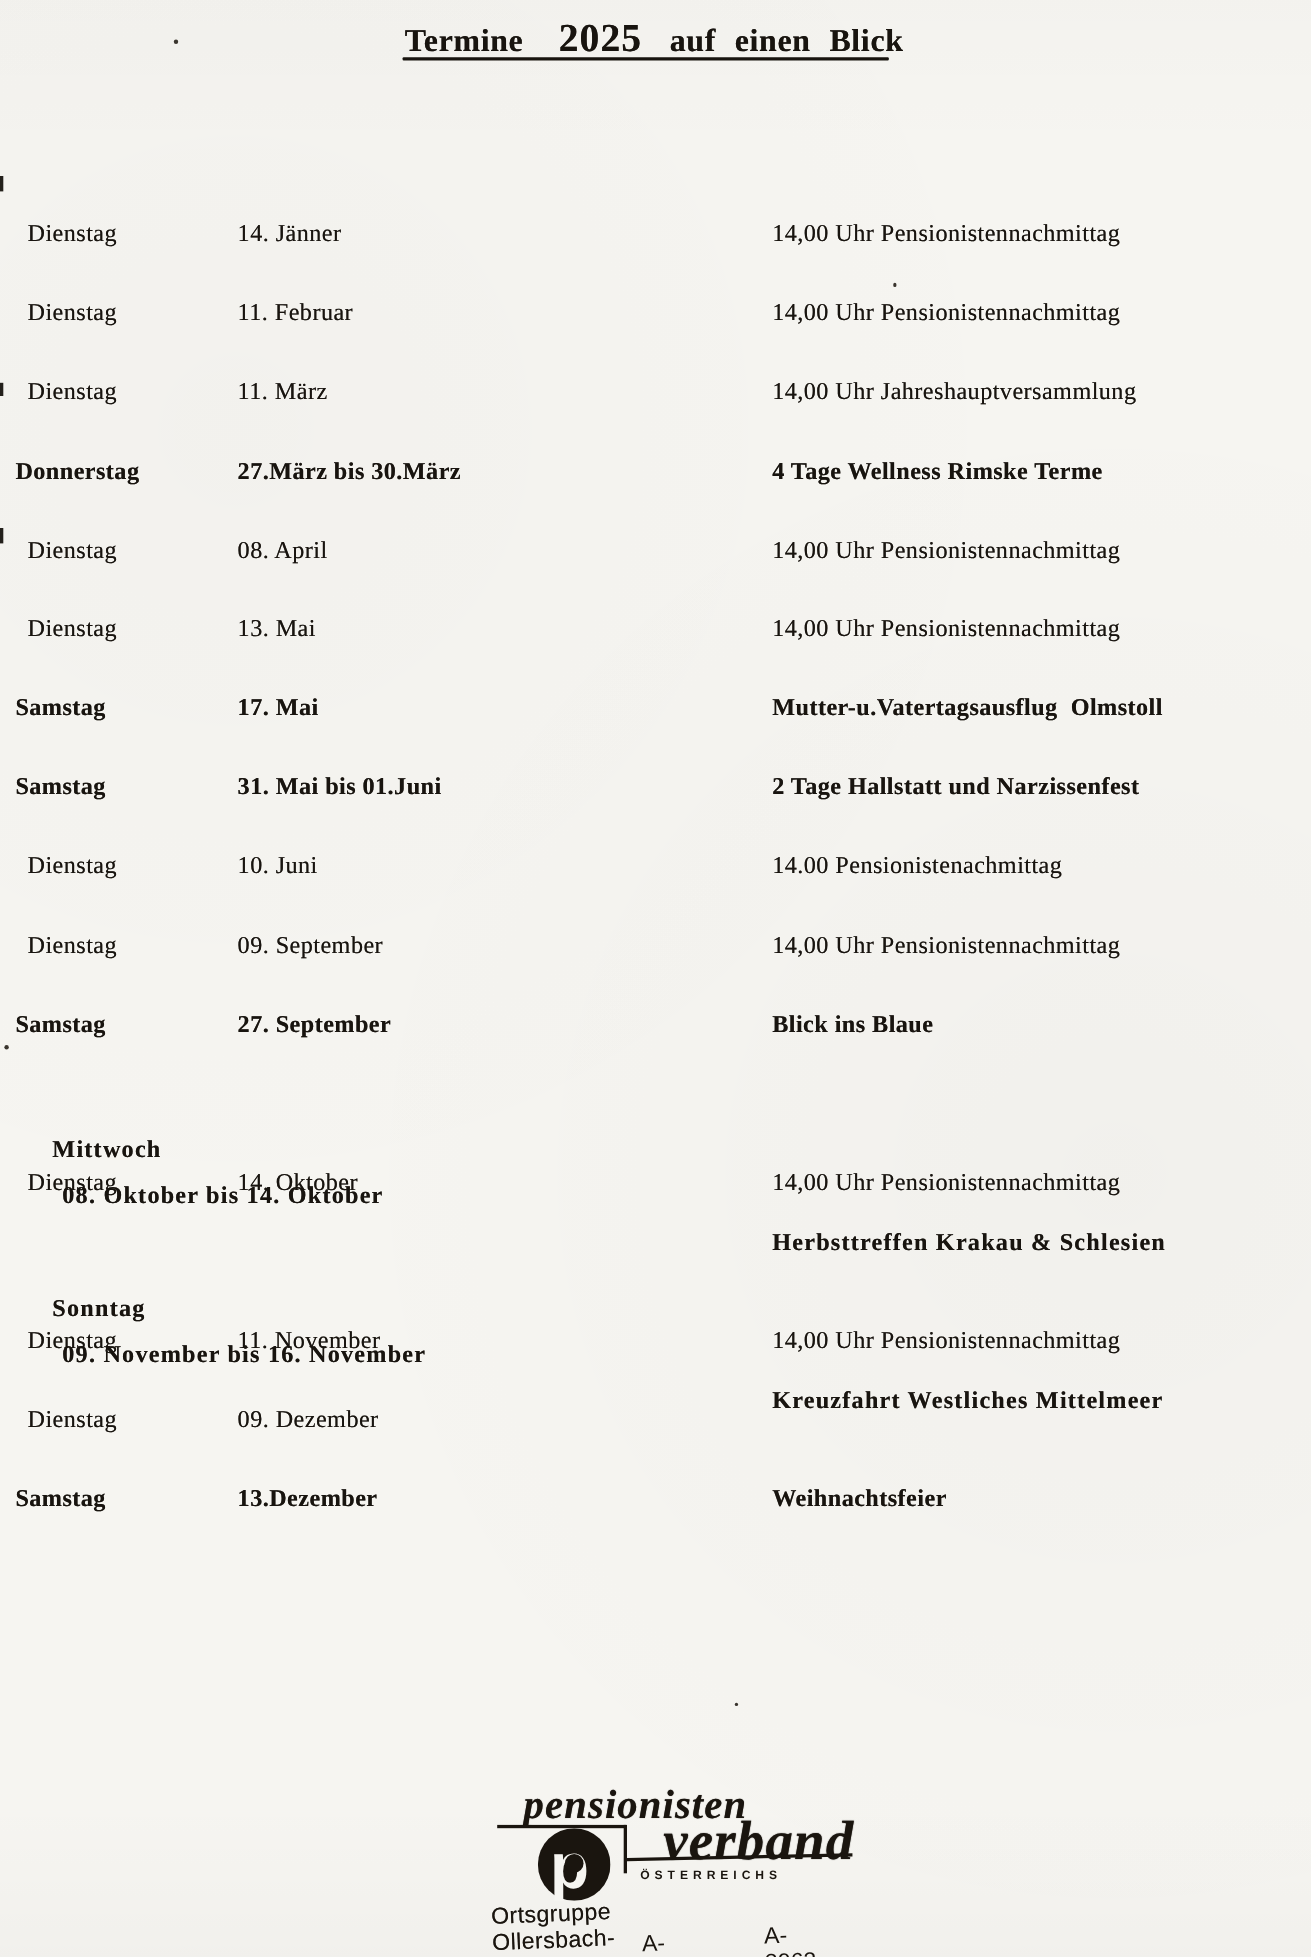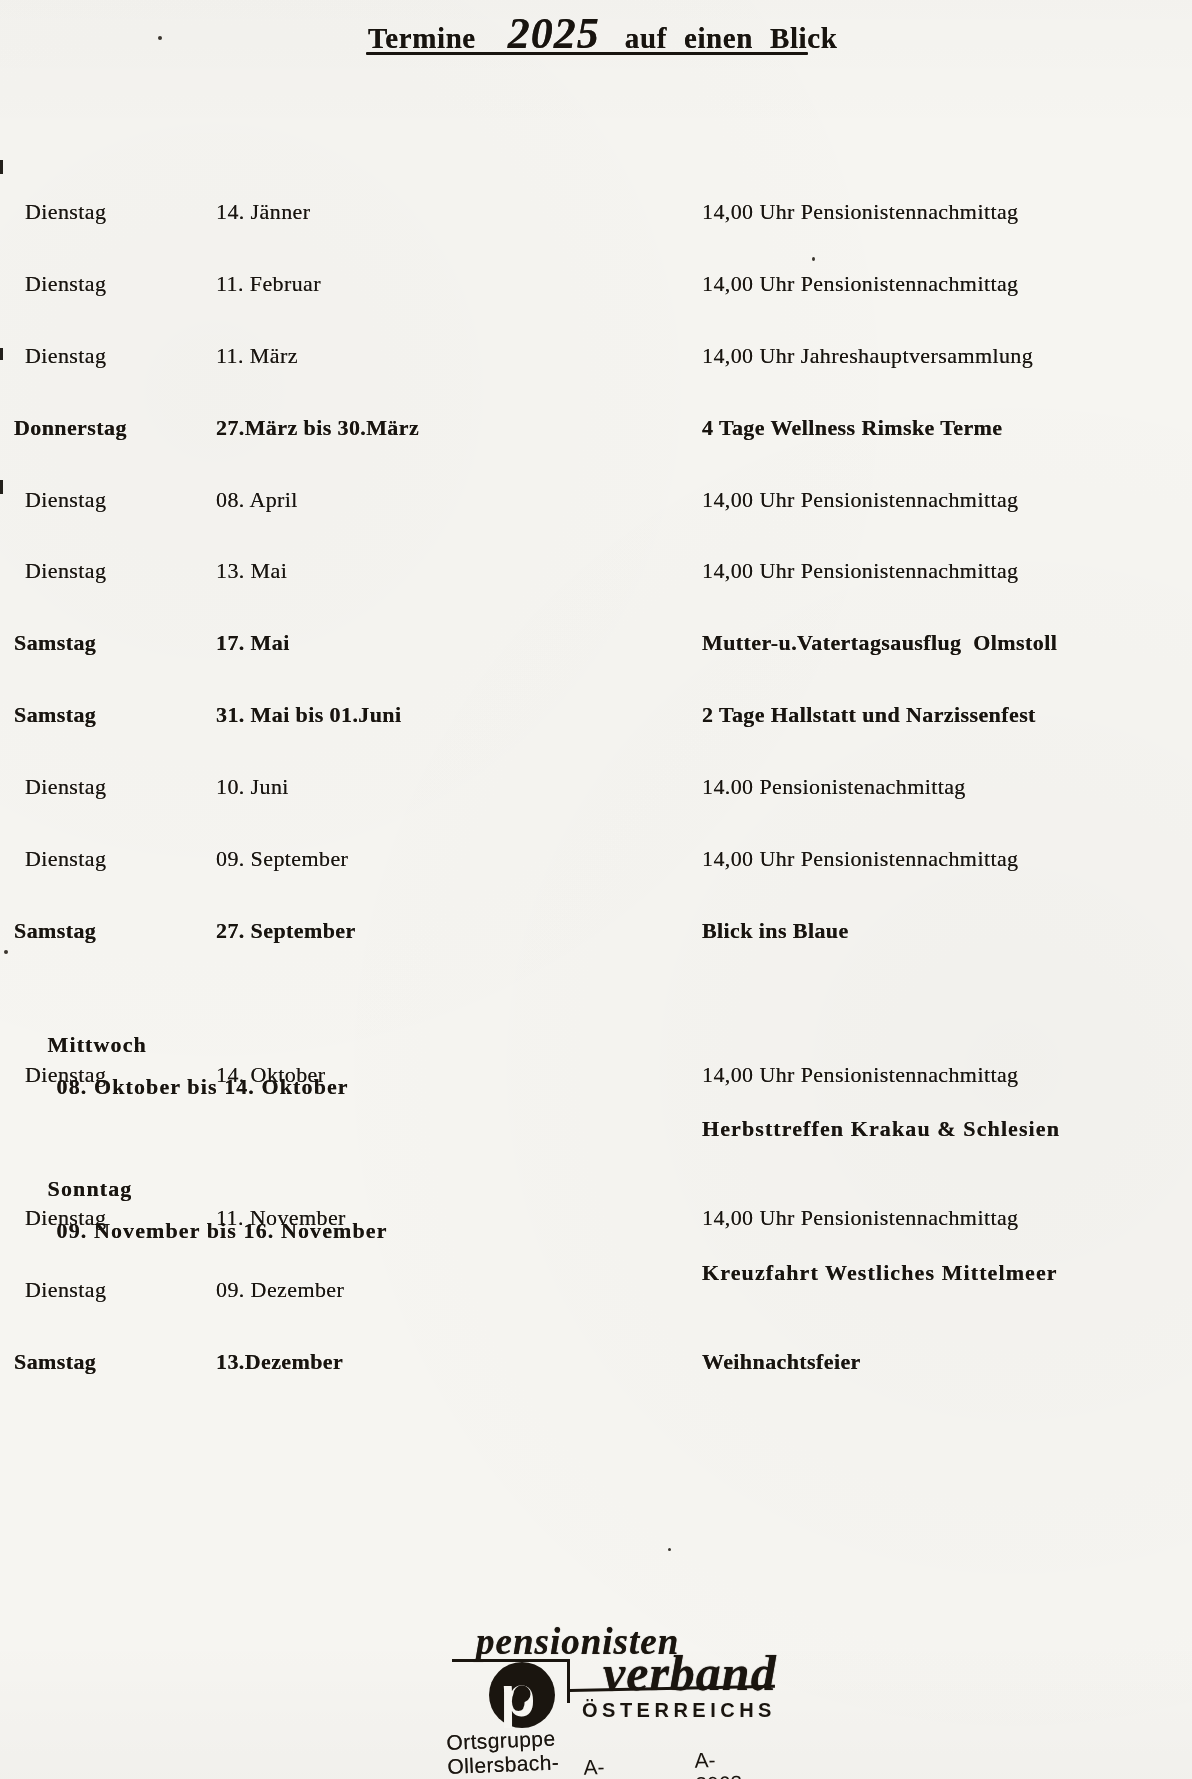--- a/index.html
+++ b/index.html
@@ -18,21 +18,21 @@
   .page{position:absolute;inset:0;}
 
   
   .title{
     position:absolute;left:368px;top:14px;
     font-size:29px;font-weight:bold;line-height:40px;
     letter-spacing:0.6px;white-space:nowrap;
     text-shadow:0 0 0.5px rgba(24,20,15,.75);
   }
   .title .w1{margin-right:32px;}
-  .title .year{font-size:44px;font-style:italic;margin-right:25px;letter-spacing:1px;}
+  .title .year{font-size:36px;margin-right:25px;letter-spacing:1px;}
   .title .w2{margin-right:17px;}
   .title .w3{margin-right:17px;margin-top:26px;}
   .title-rule{position:absolute;left:366px;top:52px;width:442px;height:3px;background:#18140f;border-radius:1px;}
 
   
   .rows{position:absolute;left:0;top:191px;right:0;}
   .row{
     position:relative;height:71.9px;
     font-size:22px;line-height:42px;letter-spacing:0.4px;
     text-shadow:0 0 0.5px rgba(24,20,15,.7);
@@ -59,21 +59,21 @@
   .logo-mark{position:absolute;left:489px;top:1662px;}
   .logo-verband{
     position:absolute;left:603px;top:1644px;
     font-style:italic;font-weight:bold;font-size:50px;letter-spacing:1px;
     text-shadow:0 0 1px rgba(24,20,15,.9);
   }
   .logo-line-under{position:absolute;left:570px;top:1689px;width:205px;height:3px;background:#1a150f;transform:rotate(-1.2deg);transform-origin:left center;}
   .logo-oesterreichs{
     position:absolute;left:582px;top:1699px;
     font-family:"Liberation Sans","DejaVu Sans",sans-serif;
-    font-weight:bold;font-size:20px;letter-spacing:4.5px;
+    font-weight:bold;font-size:11px;letter-spacing:4.5px;
   }
   .logo-ortsgruppe{
     position:absolute;left:449px;top:1731px;
     font-family:"Liberation Sans","DejaVu Sans",sans-serif;
     font-size:21px;letter-spacing:0.4px;
     transform:rotate(-2.4deg);transform-origin:left bottom;
     text-shadow:0 0 0.5px rgba(24,20,15,.7);
   }
   .logo-plz1{position:absolute;left:584px;top:1755px;font-family:"Liberation Sans","DejaVu Sans",sans-serif;font-size:21px;transform:rotate(-2deg);}
   .logo-plz2{position:absolute;left:695px;top:1748px;font-family:"Liberation Sans","DejaVu Sans",sans-serif;font-size:21px;transform:rotate(-2deg);}

